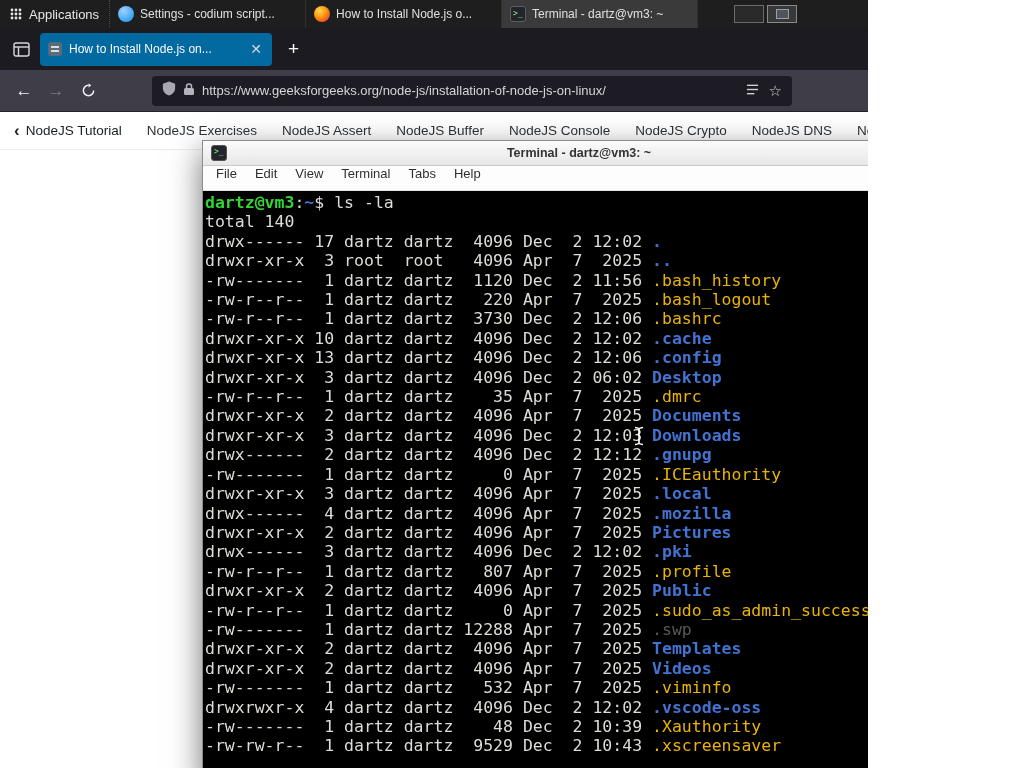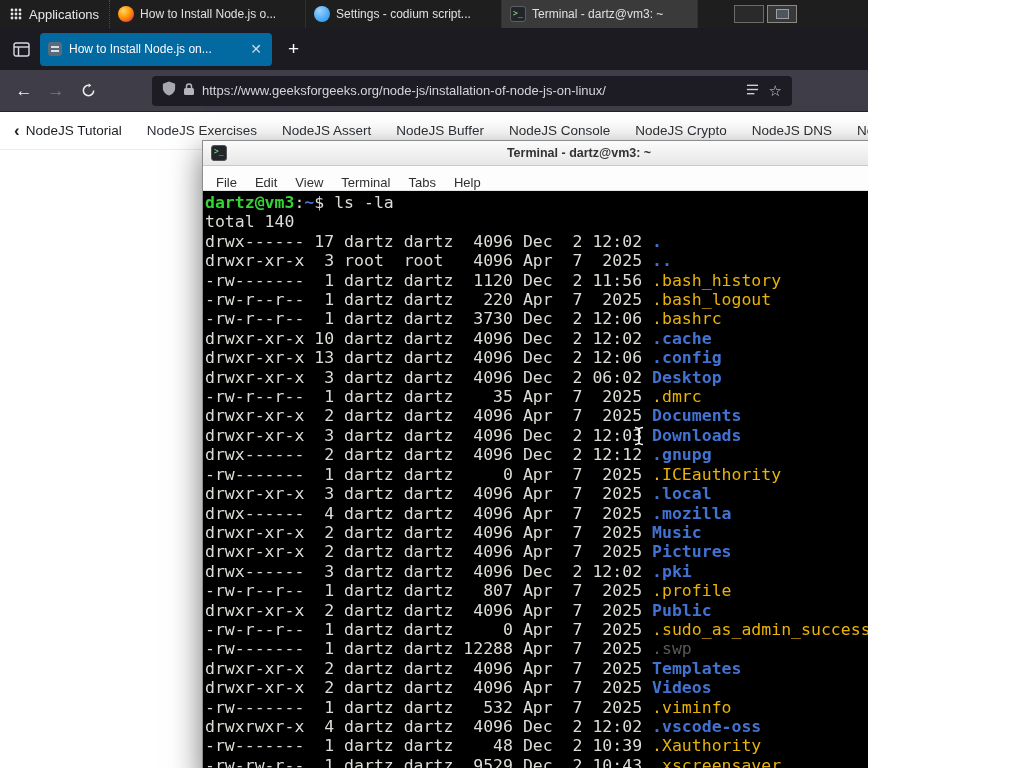--- a/index.html
+++ b/index.html
@@ -83,21 +83,21 @@
   .term-titlebar { height:25px; background:linear-gradient(#fbfbfb,#e7e7e7); border-bottom:1px solid #c9c9c9;
     display:flex; align-items:center; padding:0 8px; }
   .tt-icon { width:16px; height:16px; background:#22262b; border:1px solid #555; border-radius:3px; position:relative; }
   .tt-icon::after { content:">_"; position:absolute; left:2px; top:1px; font-size:8px; color:#8fe08f; font-family:"DejaVu Sans Mono",monospace; }
   .term-title { flex:1; text-align:center; font-size:12.5px; font-weight:bold; color:#333; }
   .tt-ctls { display:flex; align-items:center; gap:14px; color:#4a4a4a; }
   .tt-ctls .chev { width:6px; height:6px; border-width:1.5px; }
   .tt-min { width:10px; height:2px; background:#4a4a4a; display:inline-block; margin-top:8px; }
   .tt-max { width:10px; height:9px; border:1.5px solid #4a4a4a; display:inline-block; }
   .tt-close { font-size:17px; line-height:14px; }
-  .term-menubar { height:25px; background:#fdfdfd; border-bottom:1px solid #e4e4e4; display:flex; align-items:flex-end;
+  .term-menubar { height:25px; background:#fdfdfd; border-bottom:1px solid #e4e4e4; display:flex; align-items:flex-start;
     padding-left:4px; font-size:13px; color:#2f2f2f; }
   .menu-item { padding:0 9px; }
   .term-body { position:relative; height:588px; background:#000; padding:2px 0 0 2px; overflow:hidden;
     font-family:"DejaVu Sans Mono",monospace; font-size:16.5px; line-height:19.4px; color:#dedcd6; }
   .t-line { white-space:pre; }
   .t-pre, .t-plain { white-space:pre; }
   .t-green { color:#35d435; font-weight:bold; white-space:pre; }
   .t-blue  { color:#4273d2; font-weight:bold; white-space:pre; }
   .t-name.dir { color:#4273d2; font-weight:bold; }
   .t-name.dim { color:#585858; }
@@ -128,26 +128,26 @@
           <circle cx="2" cy="10" r="1.4"></circle>
               <circle cx="6" cy="10" r="1.4"></circle>
               <circle cx="10" cy="10" r="1.4"></circle>
         </g>
           </svg>
       </span>
       <span>Applications</span>
     </div>
     <div class="task-items">
         <div class="task-item">
+          <span class="ticon icon-vscodium"></span>
+          <span class="ttitle">Settings - codium script...</span>
+        </div>
+        <div class="task-item">
           <span class="ticon icon-firefox"></span>
           <span class="ttitle">How to Install Node.js o...</span>
-        </div>
-        <div class="task-item">
-          <span class="ticon icon-vscodium"></span>
-          <span class="ttitle">Settings - codium script...</span>
         </div>
         <div class="task-item active">
           <span class="ticon icon-terminal"></span>
           <span class="ttitle">Terminal - dartz@vm3: ~</span>
         </div>
       </div>
     <div class="pager">
       <span class="ws-box"></span>
       <span class="ws-box active">
           <span class="ws-mini"></span>
@@ -312,21 +312,20 @@
           <div class="t-line"><span class="t-pre">drwxr-xr-x 10 dartz dartz  4096 Dec  2 12:02 </span><span class="t-name dir">.cache</span></div>
           <div class="t-line"><span class="t-pre">drwxr-xr-x 13 dartz dartz  4096 Dec  2 12:06 </span><span class="t-name dir">.config</span></div>
           <div class="t-line"><span class="t-pre">drwxr-xr-x  3 dartz dartz  4096 Dec  2 06:02 </span><span class="t-name dir">Desktop</span></div>
           <div class="t-line"><span class="t-pre">-rw-r--r--  1 dartz dartz    35 Apr  7  2025 </span><span class="t-name plain">.dmrc</span></div>
           <div class="t-line"><span class="t-pre">drwxr-xr-x  2 dartz dartz  4096 Apr  7  2025 </span><span class="t-name dir">Documents</span></div>
           <div class="t-line"><span class="t-pre">drwxr-xr-x  3 dartz dartz  4096 Dec  2 12:03 </span><span class="t-name dir">Downloads</span></div>
           <div class="t-line"><span class="t-pre">drwx------  2 dartz dartz  4096 Dec  2 12:12 </span><span class="t-name dir">.gnupg</span></div>
           <div class="t-line"><span class="t-pre">-rw-------  1 dartz dartz     0 Apr  7  2025 </span><span class="t-name plain">.ICEauthority</span></div>
           <div class="t-line"><span class="t-pre">drwxr-xr-x  3 dartz dartz  4096 Apr  7  2025 </span><span class="t-name dir">.local</span></div>
           <div class="t-line"><span class="t-pre">drwx------  4 dartz dartz  4096 Apr  7  2025 </span><span class="t-name dir">.mozilla</span></div>
-          <div class="t-line"><span class="t-pre">drwxr-xr-x  2 dartz dartz  4096 Apr  7  2025 </span><span class="t-name dir">Music</span></div>
           <div class="t-line"><span class="t-pre">drwxr-xr-x  2 dartz dartz  4096 Apr  7  2025 </span><span class="t-name dir">Pictures</span></div>
           <div class="t-line"><span class="t-pre">drwx------  3 dartz dartz  4096 Dec  2 12:02 </span><span class="t-name dir">.pki</span></div>
           <div class="t-line"><span class="t-pre">-rw-r--r--  1 dartz dartz   807 Apr  7  2025 </span><span class="t-name plain">.profile</span></div>
           <div class="t-line"><span class="t-pre">drwxr-xr-x  2 dartz dartz  4096 Apr  7  2025 </span><span class="t-name dir">Public</span></div>
           <div class="t-line"><span class="t-pre">-rw-r--r--  1 dartz dartz     0 Apr  7  2025 </span><span class="t-name plain">.sudo_as_admin_successful</span></div>
           <div class="t-line"><span class="t-pre">-rw-------  1 dartz dartz 12288 Apr  7  2025 </span><span class="t-name dim">.swp</span></div>
           <div class="t-line"><span class="t-pre">drwxr-xr-x  2 dartz dartz  4096 Apr  7  2025 </span><span class="t-name dir">Templates</span></div>
           <div class="t-line"><span class="t-pre">drwxr-xr-x  2 dartz dartz  4096 Apr  7  2025 </span><span class="t-name dir">Videos</span></div>
           <div class="t-line"><span class="t-pre">-rw-------  1 dartz dartz   532 Apr  7  2025 </span><span class="t-name plain">.viminfo</span></div>
           <div class="t-line"><span class="t-pre">drwxrwxr-x  4 dartz dartz  4096 Dec  2 12:02 </span><span class="t-name dir">.vscode-oss</span></div>

